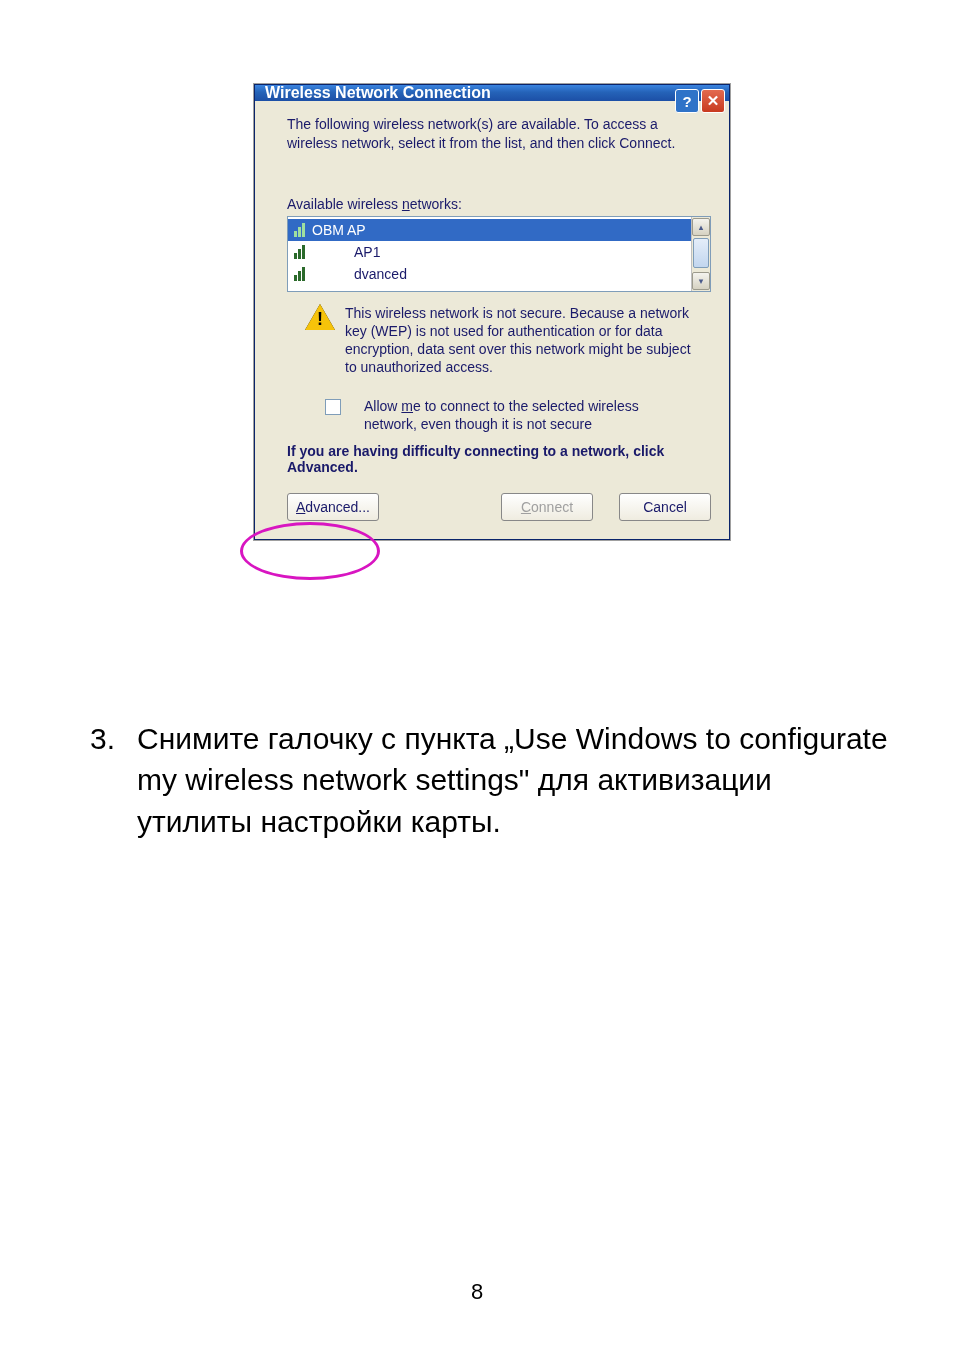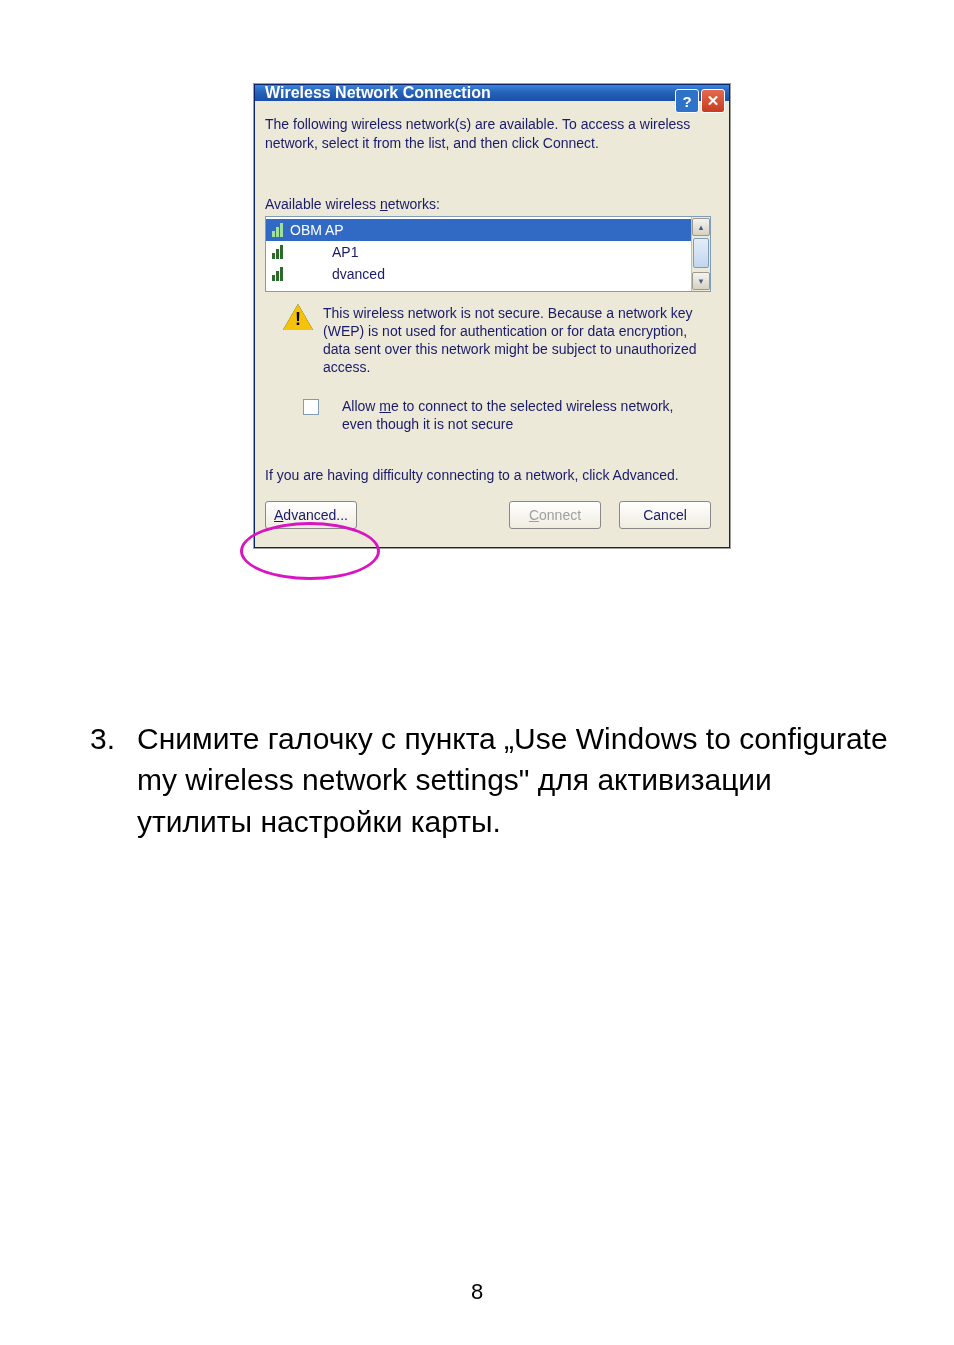--- a/index.html
+++ b/index.html
@@ -48,21 +48,21 @@
     display: flex;
     align-items: center;
     justify-content: center;
     font-weight: bold;
     font-size: 15px;
     color: #fff;
   }
   .helpbtn { background: #2f73c8; }
   .closebtn { background: linear-gradient(to bottom, #e36a4f, #c83a1f); }
   .dlg-body {
-    padding: 14px 18px 18px 10px;
+    padding: 14px 18px 18px 32px;
     font-size: 14px;
     color: #1a1a6a;
   }
   .intro { margin-bottom: 16px; line-height: 1.35; }
   .label { margin-bottom: 4px; margin-top: 43px; }
   .listbox {
     border: 1px solid #7f9db9;
     background: #ffffff;
     height: 74px;
     position: relative;
@@ -184,25 +184,25 @@
     padding-right: 20px;
     line-height: 1.3;
   }
   .chkbox {
     width: 14px; height: 14px;
     border: 1px solid #7f9db9;
     background: #fff;
     flex: 0 0 14px;
     margin-top: 2px;
   }
-  .difficulty { margin-top: 34px; }
+  .difficulty { margin-top: 10px; font-weight: bold; }
   .btnrow {
     margin-top: 18px;
     display: flex;
-    gap: 18px;
+    gap: 26px;
     align-items: center;
   }
   .push {
     width: 90px;
     height: 26px;
     border: 1px solid #888;
     border-radius: 3px;
     background: linear-gradient(#ffffff,#efece0);
     font-size: 14px;
     color: #1a1a6a;

